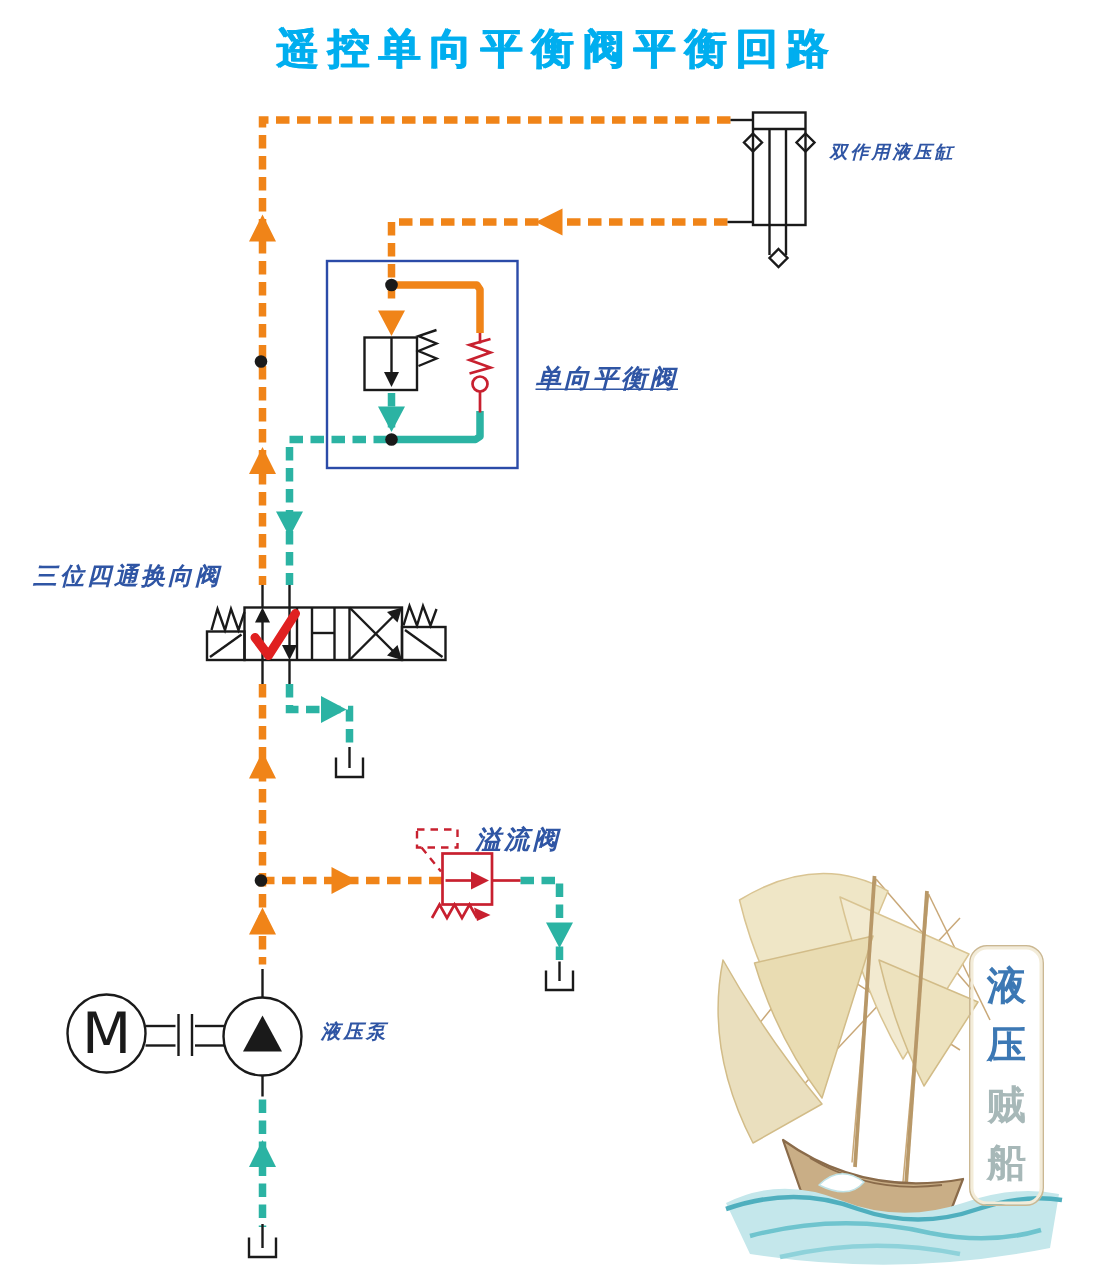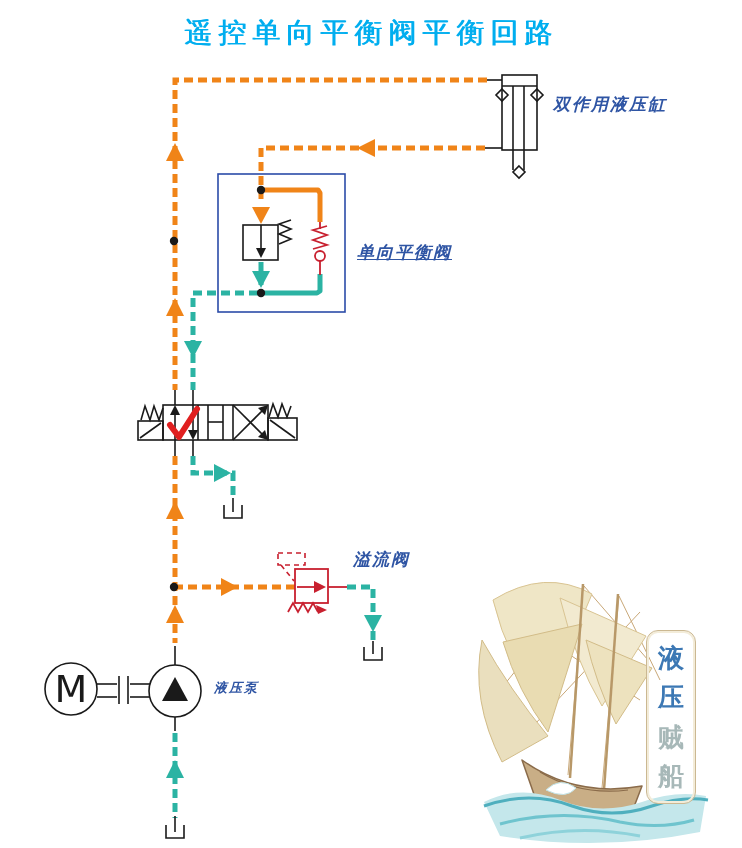--- a/index.html
+++ b/index.html
@@ -2,27 +2,27 @@
 <html style="--title: #00AEEF; --label: #2F55A4; --pressure_line: #F08418; --return_line: #2BB3A3; --pilot_red: #C8202F; --frame_blue: #2B4BA8; --line_black: #1A1A1A;"><head>
 <meta charset="utf-8">
 <style>
   html,body{margin:0;padding:0;background:#ffffff;}
   #canvas{position:relative;width:742px;height:848px;background:#ffffff;overflow:hidden;
           font-family:"DejaVu Sans",sans-serif;}
   #schematic{position:absolute;left:0;top:0;}
   .lbl{position:absolute;color:var(--label,#2F55A4);font-weight:bold;font-style:italic;
        font-family:"DejaVu Serif","Liberation Serif",serif;white-space:nowrap;}
   #title{position:absolute;left:0;top:14px;width:742px;text-align:center;
-         color:var(--title,#00AEEF);font-size:28px;font-weight:400;letter-spacing:6px;
+         color:var(--title,#00AEEF);font-size:28px;font-weight:700;letter-spacing:6px;
          font-family:"DejaVu Sans","Liberation Sans",sans-serif;
          text-shadow:1px 0 0 var(--title,#00AEEF);}
-  .lbl-cylinder{left:553px;top:93px;font-size:17px;letter-spacing:2px;font-family:Liberation Mono, monospace;}
+  .lbl-cylinder{left:553px;top:93px;font-size:12px;letter-spacing:2px;font-family:Liberation Mono, monospace;}
   .lbl-balance{left:357px;top:241px;font-size:17px;letter-spacing:2px;text-decoration:underline;}
   .lbl-directional{left:22px;top:374px;font-size:16px;letter-spacing:2px;}
-  .lbl-relief{left:353px;top:548px;font-size:17px;letter-spacing:2px;}
+  .lbl-relief{left:317px;top:548px;font-size:17px;letter-spacing:2px;}
   .lbl-pump{left:214px;top:679px;font-size:13px;letter-spacing:2px;}
   
   .odash{stroke:var(--pressure_line,#F08418);stroke-width:5;fill:none;stroke-dasharray:9 5;}
   .osolid{stroke:var(--pressure_line,#F08418);stroke-width:5;fill:none;stroke-linejoin:round;}
   .ofill{fill:var(--pressure_line,#F08418);stroke:none;}
   .tdash{stroke:var(--return_line,#2BB3A3);stroke-width:5;fill:none;stroke-dasharray:9 5;}
   .tsolid{stroke:var(--return_line,#2BB3A3);stroke-width:5;fill:none;stroke-linejoin:round;}
   .tfill{fill:var(--return_line,#2BB3A3);stroke:none;}
   .blk{stroke:#1a1a1a;stroke-width:1.6;fill:none;}
   .blkf{fill:#1a1a1a;stroke:none;}
@@ -220,20 +220,21 @@
       <path d="M484,806 Q530,790 572,806 Q612,820 652,806 Q682,796 708,800" fill="none" stroke="#4FAFBE" stroke-width="3"></path>
       <path d="M500,824 Q560,808 620,822 Q660,830 694,820" fill="none" stroke="#6FC4CE" stroke-width="3"></path>
       <path d="M520,838 Q580,824 640,836" fill="none" stroke="#8ED2DA" stroke-width="3"></path>
       <path d="M546,790 Q560,776 576,788 Q566,800 546,790 Z" fill="#ffffff" stroke="#BFE2E6"></path>
     </g>
   </svg>
 
   <div id="title">遥控单向平衡阀平衡回路</div>
   <div class="lbl lbl-cylinder">双作用液压缸</div>
   <div class="lbl lbl-balance">单向平衡阀</div>
+  <div class="lbl lbl-directional">三位四通换向阀</div>
   <div class="lbl lbl-relief">溢流阀</div>
   <div class="lbl lbl-pump">液压泵</div>
 
   <div id="banner">
     <span class="wm blue">液</span>
     <span class="wm blue">压</span>
     <span class="wm gray">贼</span>
     <span class="wm gray">船</span>
   </div>
 

